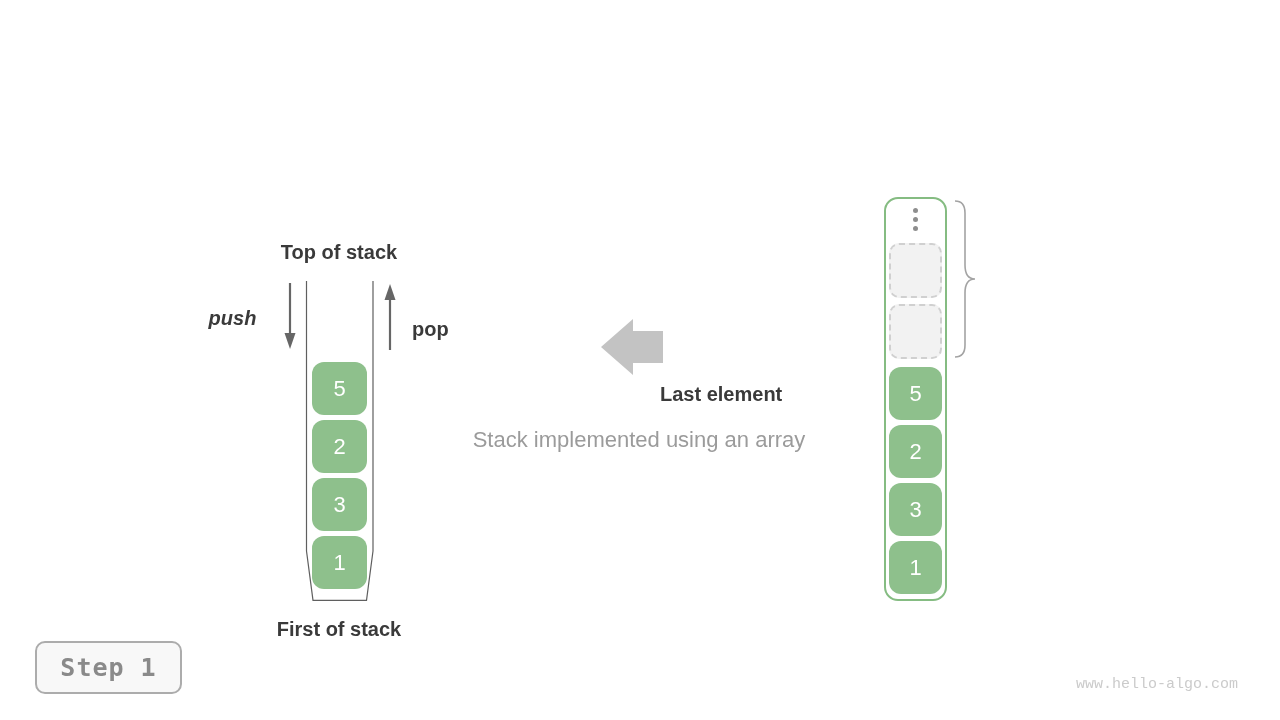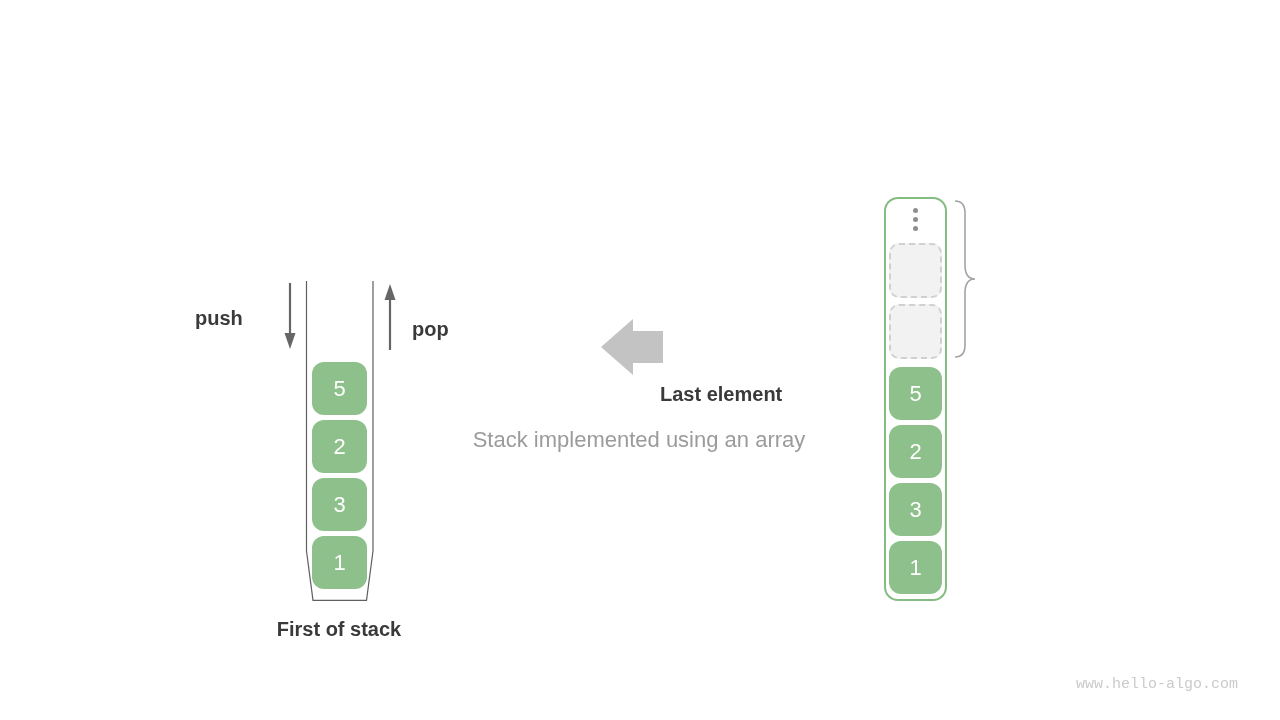--- a/index.html
+++ b/index.html
@@ -9,21 +9,21 @@
   }
   .abs{position:absolute;}
   .lbl-dark{color:var(--dark-text);font-weight:bold;font-size:20px;line-height:1.2;}
   .lbl-muted{color:var(--muted-gray);font-weight:bold;font-size:20px;line-height:1.2;}
   .center{text-align:center;}
   .right{text-align:left;}
 
   
   .top-label{left:239px;top:240px;width:200px;}
   .bottom-label{left:239px;top:617px;width:200px;}
-  .push-label{left:195px;top:306px;width:75px;text-align:left;}
+  .push-label{left:195px;top:306px;width:75px;text-align:center;font-style:italic;}
   .pop-label{left:412px;top:306px;width:75px;text-align:left;margin-top:11px;}
   .cup-svg{left:300px;top:281px;color:var(--wall-gray);}
   .push-arrow{left:282px;top:283px;color:var(--arrow-gray);}
   .pop-arrow{left:382px;top:284px;color:var(--arrow-gray);}
 
   
   .cells{display:flex;flex-direction:column;gap:5px;}
   .stack-cells{left:312px;top:362px;width:55px;}
   .cell{
     height:53px;border-radius:12px;background:var(--element-green);
@@ -69,20 +69,21 @@
   .watermark{
     left:1076px;top:676px;font-family:Liberation Mono, monospace;
     font-size:15px;color:var(--watermark-gray);
   }
 </style>
 </head>
 <body>
 
 <div class="canvas">
 
+  <div class="abs top-label lbl-dark center">Top of stack</div>
 
   <svg class="abs cup-svg" width="80" height="322" viewBox="0 0 80 322">
     <path d="M6.5 0 V270 L13 319.4 H66.5 L73 270 V0" fill="none" stroke="currentColor" stroke-width="1.2"></path>
   </svg>
 
   <svg class="abs push-arrow" width="16" height="66" viewBox="0 0 16 66">
     <line x1="8" y1="0" x2="8" y2="51" stroke="currentColor" stroke-width="2.2"></line>
     <polygon points="8,66 2.5,50 13.5,50" fill="currentColor"></polygon>
   </svg>
   <div class="abs push-label lbl-dark">push</div>
@@ -125,16 +126,19 @@
         <div class="cell">2</div>
         <div class="cell">3</div>
         <div class="cell">1</div>
       </div>
   </div>
 
   <svg class="abs brace-svg" width="24" height="160" viewBox="0 0 24 160">
     <path d="M2 2 Q12 2 12 14 L12 66 Q12 80 22 80 Q12 80 12 94 L12 146 Q12 158 2 158" fill="none" stroke="currentColor" stroke-width="1.6"></path>
   </svg>
 
+  <div class="abs step-badge">
+    <span>Step 1</span>
+  </div>
 
   <div class="abs watermark">www.hello-algo.com</div>
 
 </div>
 
 </body></html>

